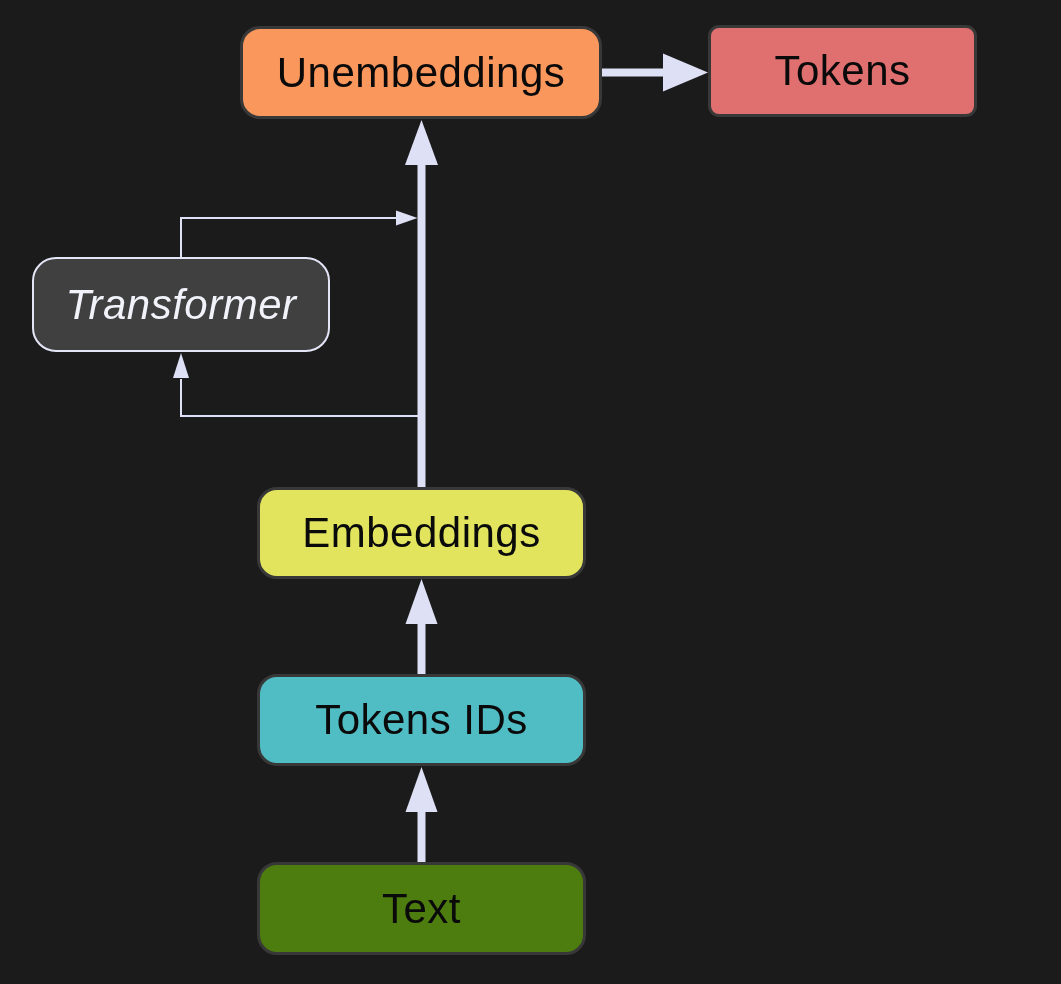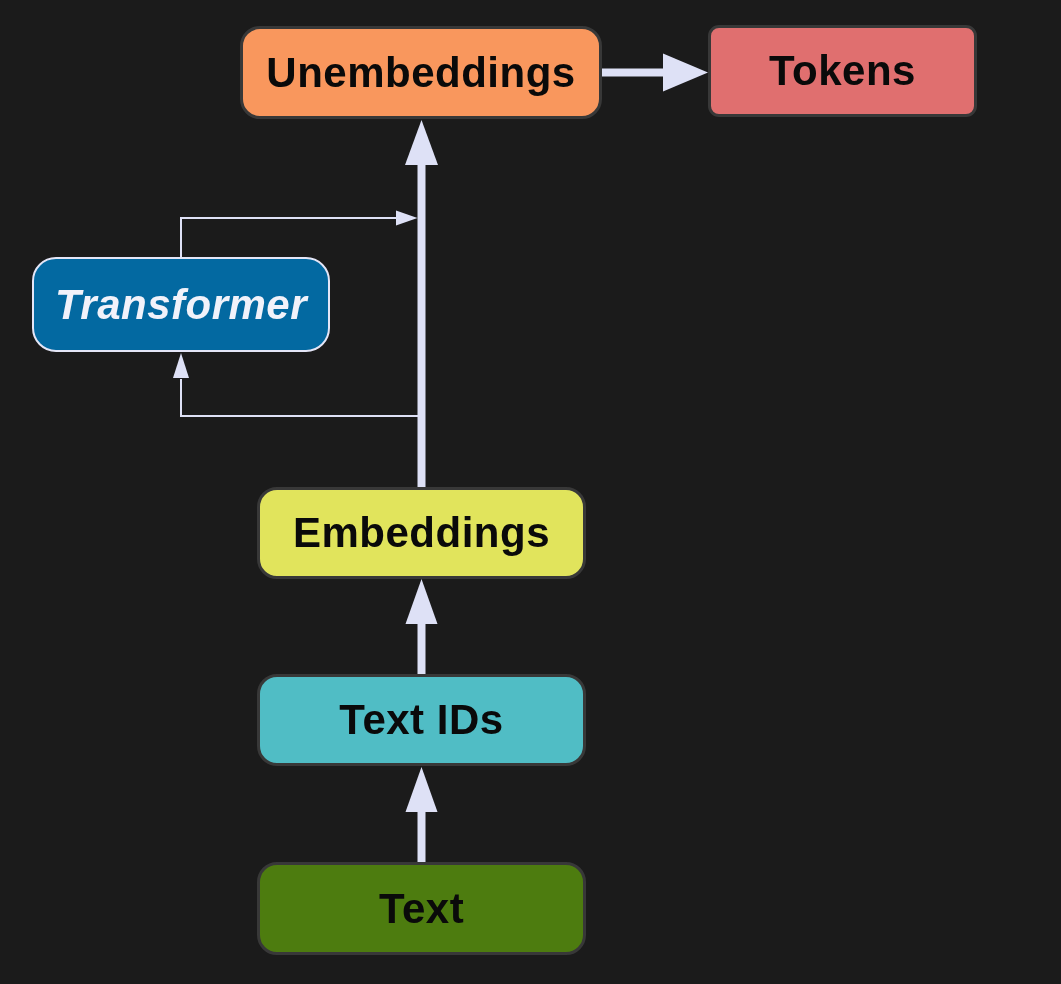--- a/index.html
+++ b/index.html
@@ -8,21 +8,20 @@
     background: #1b1b1b;
     width: 1061px;
     height: 984px;
     overflow: hidden;
     font-family: "Liberation Sans", sans-serif;
   }
   .diagram {
     position: relative;
     width: 1061px;
     height: 754px;
-    font-weight: bold;
   }
   .edges-layer {
     position: absolute;
     left: 0; top: 0;
     width: 1061px; height: 984px;
   }
   .node {
     position: absolute;
     display: flex;
     align-items: center;
@@ -73,29 +72,29 @@
   </svg>
 
   <div class="node node-unembeddings" style="background-color: rgb(249, 151, 93); color: rgb(10, 10, 10);">
     <span>Unembeddings</span>
   </div>
 
   <div class="node node-tokens" style="background-color: rgb(224, 111, 111); color: rgb(10, 10, 10);">
     <span>Tokens</span>
   </div>
 
-  <div class="node node-transformer" style="background-color: #0369a1; color: rgb(241, 242, 250); border-color: rgb(228, 230, 247);">
+  <div class="node node-transformer" style="background-color: #404040; color: rgb(241, 242, 250); border-color: rgb(228, 230, 247);">
     <span>Transformer</span>
   </div>
 
   <div class="node node-embeddings" style="background-color: rgb(225, 228, 92); color: rgb(10, 10, 10);">
     <span>Embeddings</span>
   </div>
 
   <div class="node node-token-ids" style="background-color: rgb(80, 189, 197); color: rgb(10, 10, 10);">
-    <span>Text IDs</span>
+    <span>Tokens IDs</span>
   </div>
 
   <div class="node node-text" style="background-color: #4d7c0f; color: rgb(10, 10, 10);">
     <span>Text</span>
   </div>
 
 </div>
 
 </body></html>

